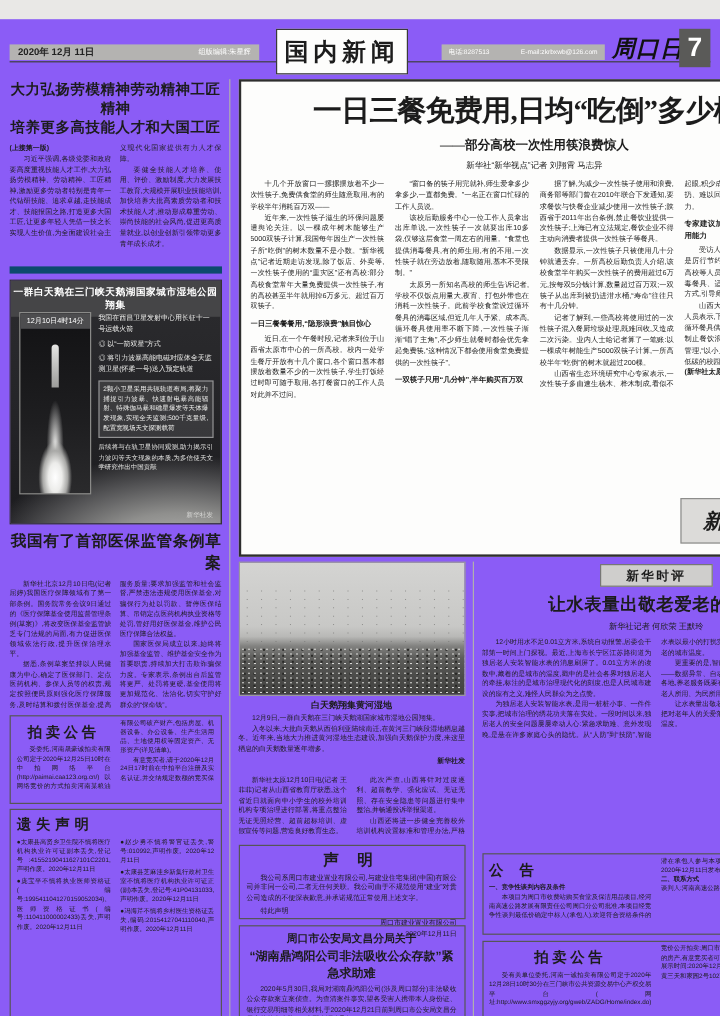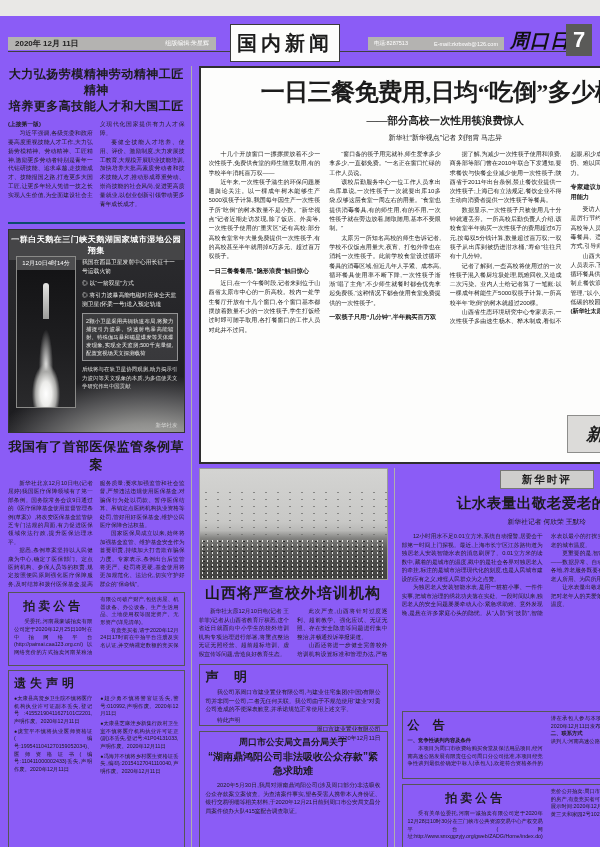--- a/index.html
+++ b/index.html
@@ -27,21 +27,21 @@
   .pagenum{position:absolute;right:0;top:0;width:26px;height:32px;background:#5a5a58;color:#fff;
            font-size:22px;font-weight:bold;display:flex;align-items:center;justify-content:center;}
 
   
   .content{position:absolute;top:50px;left:8px;right:8px;bottom:4px;display:flex;}
   .col-left{width:198px;border-right:1px solid #b0afad;padding-right:6px;box-sizing:border-box;
             display:flex;flex-direction:column;}
   .col-main{flex:1;padding-left:7px;display:flex;flex-direction:column;}
 
   
-  .laomo{height:156px;border-bottom:2px solid #0c4a6e;}
+  .laomo{height:156px;border-bottom:6px solid #0c4a6e;}
   .laomo .lt{font-size:12px;font-weight:bold;text-align:center;line-height:1.35;letter-spacing:0.5px;}
   .laomo-body{margin-top:5px;height:112px;overflow:hidden;columns:2;column-gap:7px;
               font-size:5.8px;line-height:1.55;}
   .laomo-lead{font-weight:bold;}
 
   .sat{height:202px;margin-top:5px;position:relative;overflow:hidden;border:1px solid #333;
        background:
          radial-gradient(150% 65% at 80% 112%, #bdbdbb 0%, #8f8f8d 25%, #525254 45%, rgba(40,40,42,0) 62%),
          linear-gradient(180deg,#2c2c2f 0%,#242427 55%,#1b1b1e 100%);}
   .sat-title{background:#454547;color:#fff;font-size:8px;font-weight:bold;text-align:center;
@@ -58,21 +58,21 @@
                radial-gradient(30% 60% at 50% 55%, #f5f5f3 0%, rgba(120,120,120,0) 70%);}
   .sat-right{position:absolute;left:73px;right:6px;top:28px;color:#efefed;font-size:5.8px;line-height:1.55;}
   .sat-lead{margin-bottom:3px;}
   .sat-bullet{margin-bottom:3px;}
   .sat-info{margin-top:4px;border:1px solid rgba(255,255,255,0.45);background:rgba(255,255,255,0.1);
             padding:3px;font-size:5.4px;line-height:1.5;}
   .sat-note{margin-top:4px;font-size:5.4px;line-height:1.5;color:#e2e2e0;}
   .sat-credit{position:absolute;right:6px;bottom:3px;font-size:5.5px;color:#d8d8d6;}
 
   .yibao{height:150px;margin-top:5px;}
-  .yibao-title{font-size:13px;font-weight:bold;text-align:center;letter-spacing:0.5px;}
+  .yibao-title{font-size:13px;font-weight:bold;text-align:right;letter-spacing:0.5px;}
   .yibao-body{margin-top:5px;height:124px;overflow:hidden;columns:2;column-gap:7px;
               font-size:5.6px;line-height:1.5;}
 
   .lbox{border:1px solid #565656;margin-top:4px;padding:3px 5px;box-sizing:border-box;overflow:hidden;}
   .paimai1{height:74px;}
   .notice-cols{columns:2;column-gap:8px;height:100%;font-size:5.3px;line-height:1.45;}
   .notice-title{font-size:12px;font-weight:bold;text-align:center;letter-spacing:3px;margin:2px 0 3px;}
   .sign{text-align:right;font-size:5.3px;}
 
   .xiangcheng{height:76px;}
@@ -115,21 +115,21 @@
   .caption{margin-top:3px;}
   .cap-title{font-size:7.5px;font-weight:bold;text-align:center;margin-bottom:2px;}
   .caption p{font-size:5.8px;line-height:1.5;text-align:justify;}
   .cap-credit{text-align:right;font-size:5.8px;font-weight:bold;}
 
   .shanxi{margin-top:4px;}
   .shanxi-title{font-size:15px;font-weight:bold;text-align:center;letter-spacing:1px;font-family:"Liberation Serif",serif;}
   .shanxi-body{margin-top:4px;columns:2;column-gap:8px;font-size:5.7px;line-height:1.5;height:52px;overflow:hidden;}
 
   .shengming{border:1px solid #565656;margin-top:5px;height:62px;padding:3px 6px;box-sizing:border-box;}
-  .sm-title{font-size:13px;font-weight:bold;text-align:left;letter-spacing:6px;}
+  .sm-title{font-size:13px;font-weight:bold;text-align:center;letter-spacing:6px;font-family:Liberation Serif, serif;}
   .sm-body{font-size:5.8px;line-height:1.5;margin-top:2px;}
   .sm-sign{text-align:right;font-size:5.8px;}
 
   .gongan{border:1px solid #565656;margin-top:5px;flex:1;padding:4px 6px;box-sizing:border-box;overflow:hidden;}
   .ga-t1{font-size:9px;font-weight:bold;text-align:center;}
   .ga-t2{font-size:10px;font-weight:bold;text-align:center;margin-top:1px;}
   .ga-body{font-size:5.7px;line-height:1.5;margin-top:3px;}
 
   .shiping{height:238px;}
   .sp-label{width:92px;height:17px;margin:2px auto 0;background:#cfcecc;border:1px solid #777775;
@@ -256,23 +256,28 @@
           <p class="ind">山西大学、太原理工大学等高校管理人员表示,下一步将完善食堂餐具配备,增加循环餐具供给,同时借助学校的管理优势,把制止餐饮浪费、减少一次性用品纳入日常管理,“以小见大”,推动形成珍惜资源、绿色低碳的校园新风尚。</p>
           <p class="dateline">(新华社太原12月10日电)</p>
         </div>
         <div class="xhsd">新华视点</div>
       </div>
 
       <div class="below">
 
         <div class="mid-col">
           <div class="photo"></div>
+          <div class="caption">
+            <div class="cap-title">白天鹅翔集黄河湿地</div>
+            <p class="ind">12月9日,一群白天鹅在三门峡天鹅湖国家城市湿地公园翔集。</p>
+            <p class="ind">入冬以来,大批白天鹅从西伯利亚陆续南迁,在黄河三门峡段湿地栖息越冬。近年来,当地大力推进黄河湿地生态建设,加强白天鹅保护力度,来这里栖息的白天鹅数量逐年增多。</p>
+            <div class="cap-credit">新华社发</div>
+          </div>
 
           <div class="shanxi">
-            <div class="shanxi-title">山西将严查校外培训机构</div>
             <div class="shanxi-body jt">
               <p class="ind">新华社太原12月10日电(记者 王菲菲)记者从山西省教育厅获悉,这个省近日就面向中小学生的校外培训机构专项治理进行部署,将重点整治无证无照经营、超前超标培训、虚假宣传等问题,营造良好教育生态。</p>
               <p class="ind">此次严查,山西将针对过度逐利、超前教学、强化应试、无证无照、存在安全隐患等问题进行集中整治,并畅通投诉举报渠道。</p>
               <p class="ind">山西还将进一步健全完善校外培训机构设置标准和管理办法,严格审批办证和日常监管;同时利用好信息管理平台,健全黑白名单制度、联合惩戒机制等。</p>
             </div>
           </div>
 
           <div class="shengming">
             <div class="sm-title">声 明</div>
             <p class="sm-body jt ind">我公司系周口市建业置业有限公司,与建业住宅集团(中国)有限公司并非同一公司,二者无任何关联。我公司由于不规范使用“建业”对贵公司造成的不便深表歉意,并承诺规范正常使用上述文字。</p>

